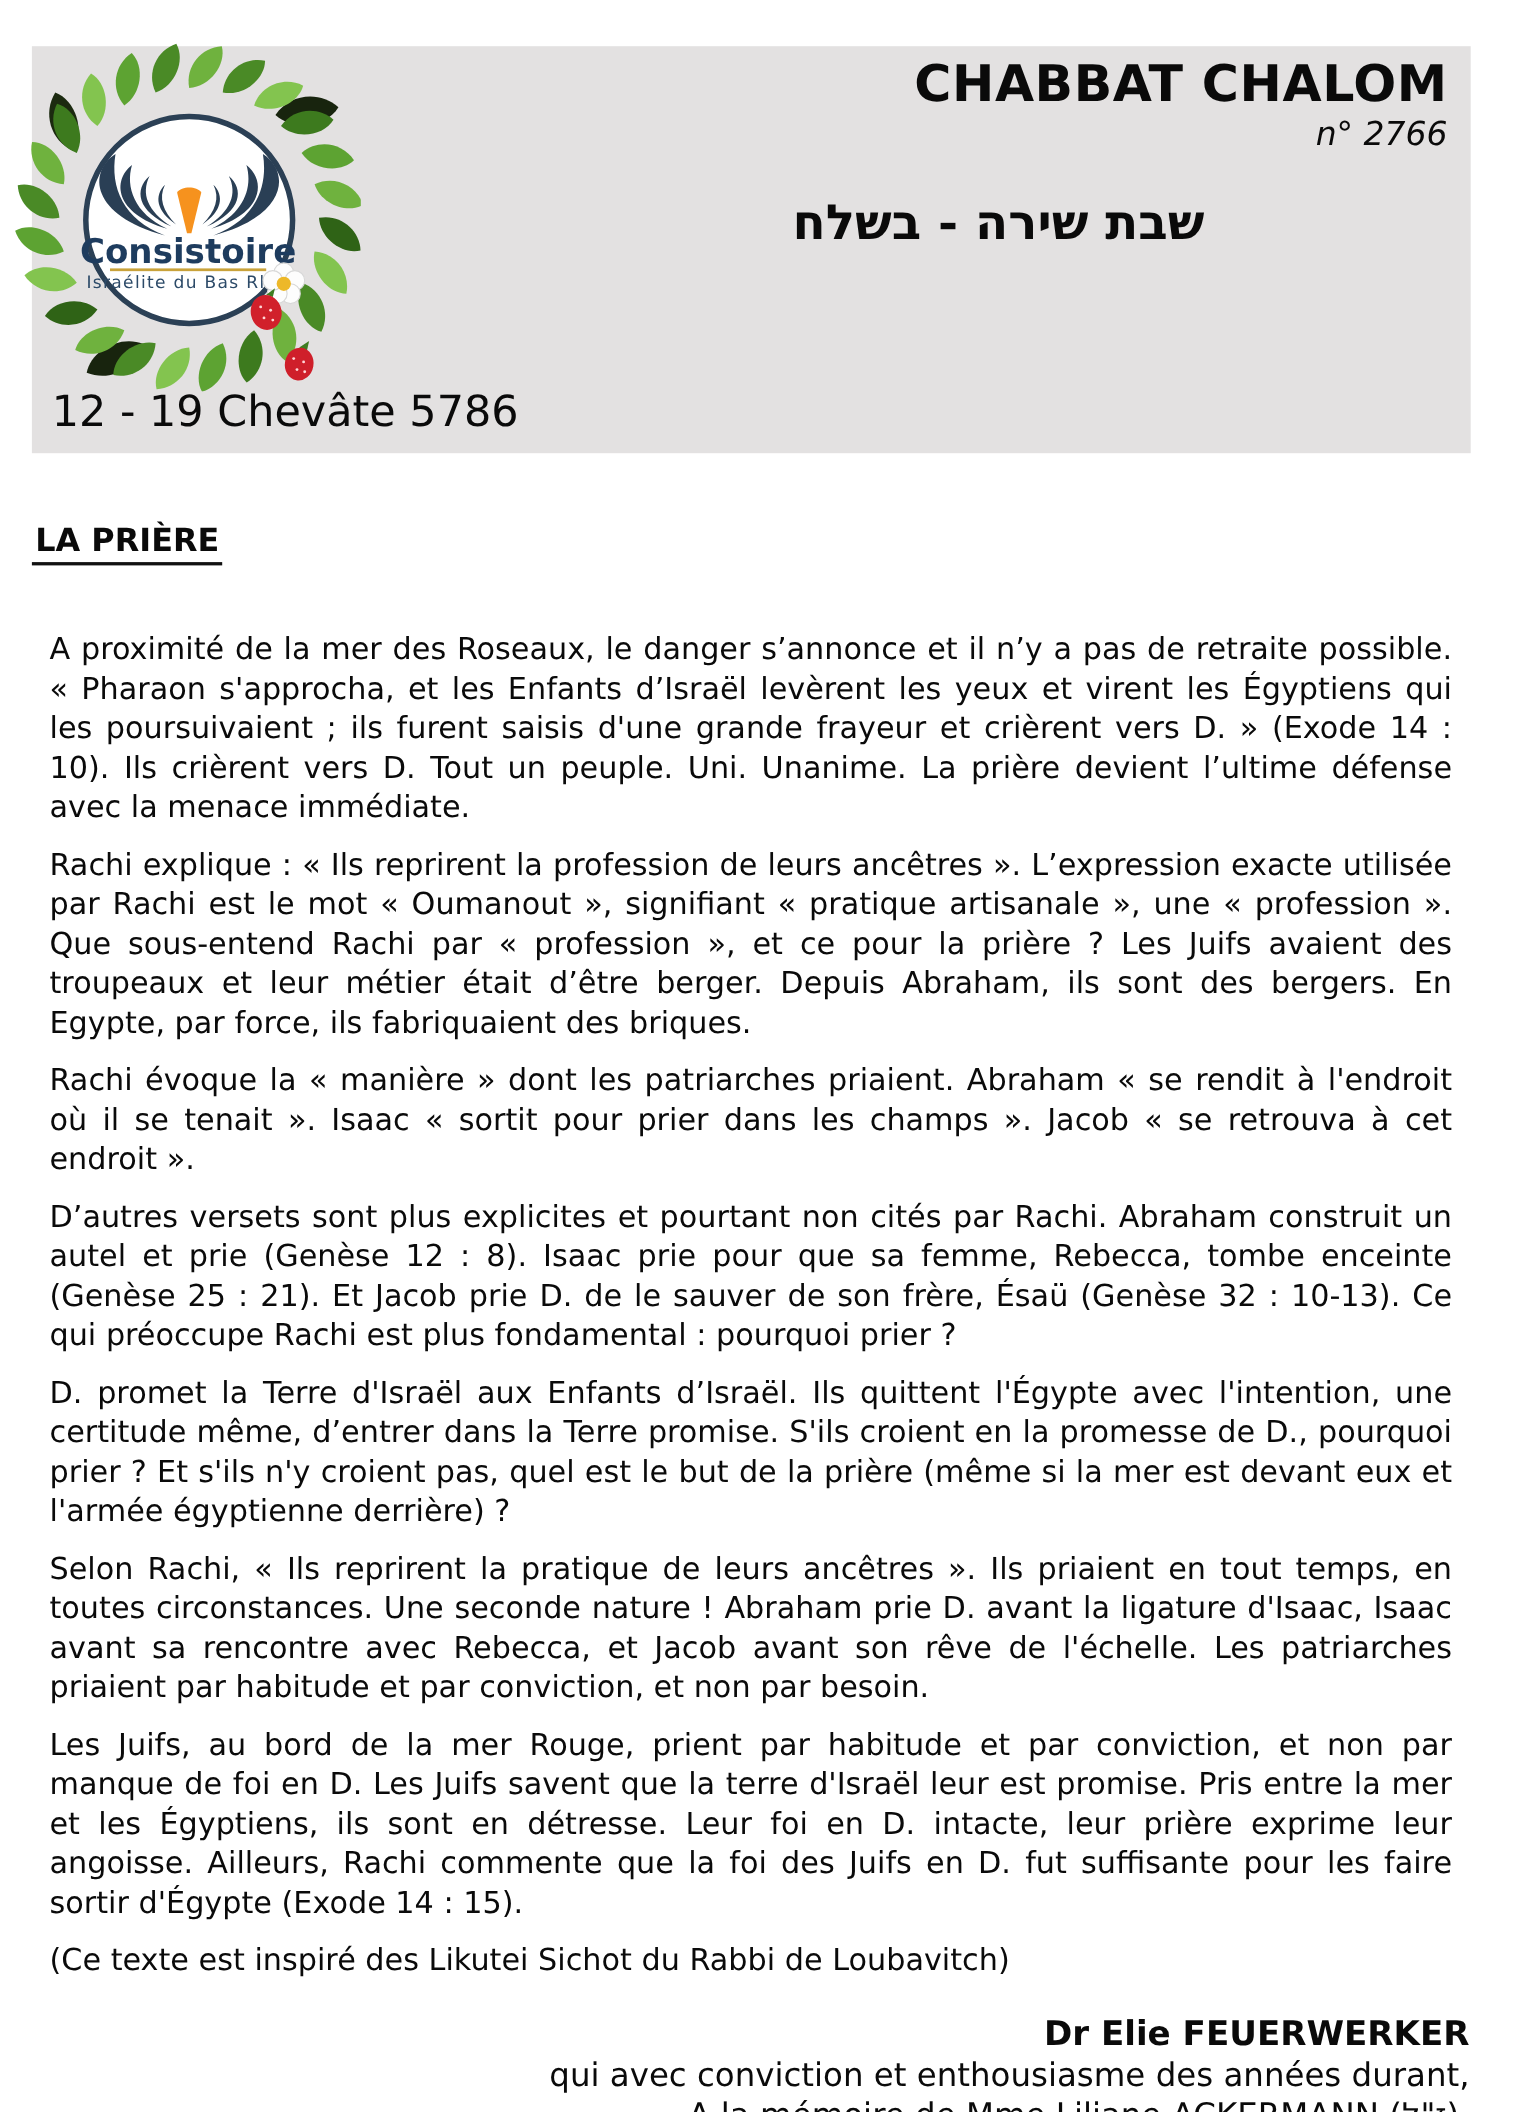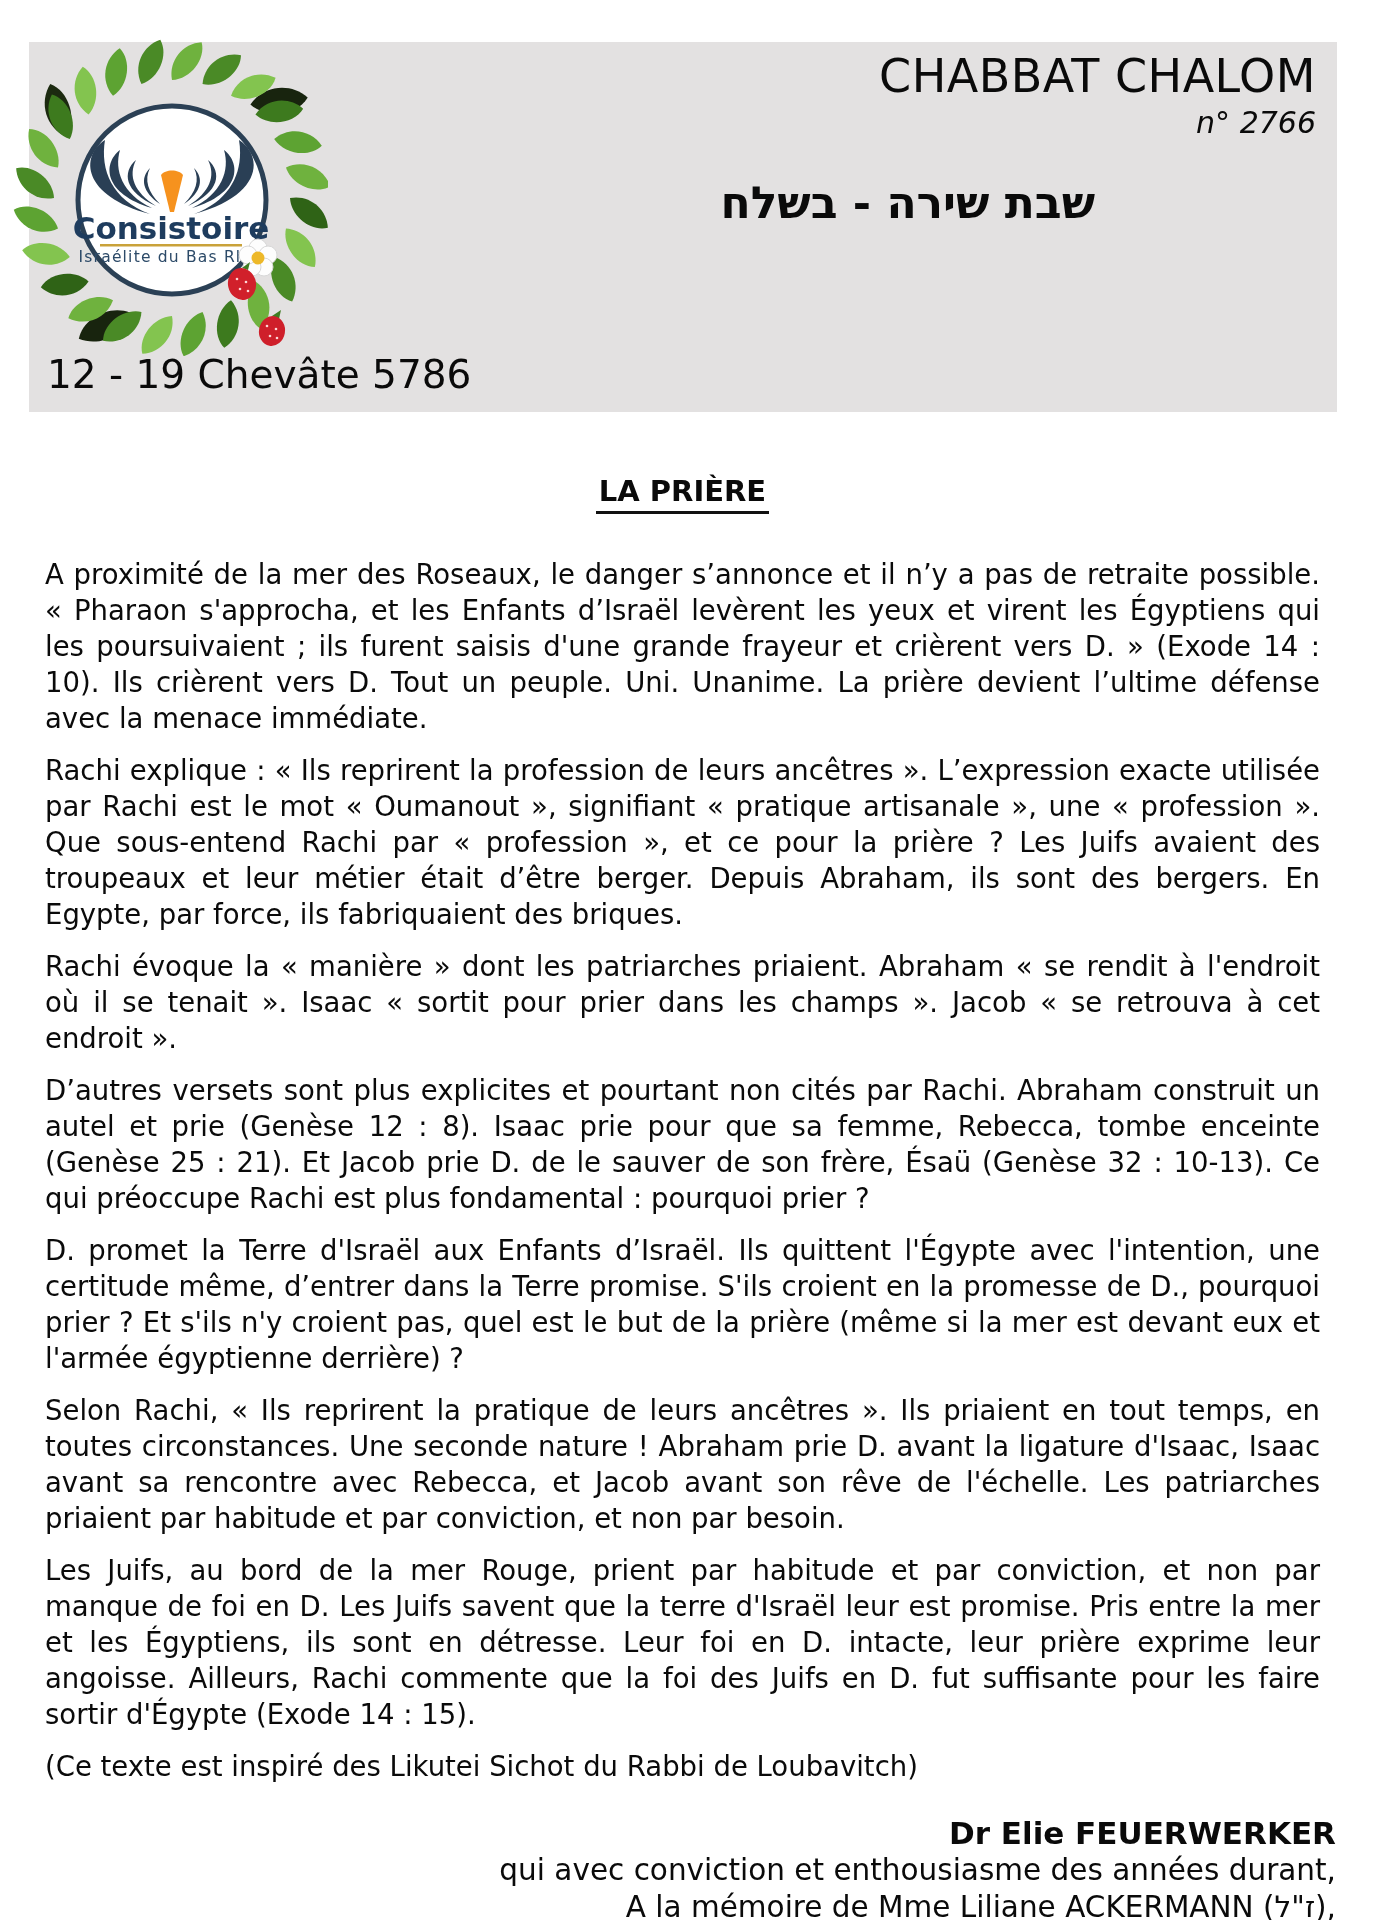--- a/index.html
+++ b/index.html
@@ -5,35 +5,35 @@
   html,body{margin:0;padding:0;background:#ffffff;}
   .page{
     position:relative;width:1388px;height:1920px;background:#ffffff;
     overflow:hidden;color:#0a0a0a;
     font-family:"DejaVu Sans","Liberation Sans",sans-serif;
   }
   
   .banner{position:absolute;left:29px;top:42px;width:1308px;height:370px;background:#e3e1e1;}
   .logo{position:absolute;left:-19px;top:-8px;width:318px;height:322px;}
   .masthead{position:absolute;right:21px;top:8px;text-align:right;}
-  .masthead .title{font-size:46px;font-weight:400;line-height:52px;letter-spacing:.5px;}
+  .masthead .title{font-size:46px;font-weight:700;line-height:52px;letter-spacing:.5px;}
   .masthead .issue{font-size:30px;font-style:italic;margin-top:4px;line-height:34px;}
   .parasha{position:absolute;left:300px;top:128px;width:766px;text-align:center;}
   .parasha .fr{font-size:34px;line-height:42px;}
   .parasha .he{
     font-size:44px;line-height:54px;margin-top:6px;font-weight:600;
     font-family:"DejaVu Serif","DejaVu Sans",serif;direction:rtl;text-align:right;
   }
   .dates{
     position:absolute;left:18px;right:23px;bottom:20px;
     display:flex;justify-content:space-between;font-size:39px;line-height:34px;
   }
   
   .article{position:absolute;left:29px;top:472px;width:1307px;}
-  .article-title{text-align:center;font-size:29px;font-weight:700;line-height:38px;margin:0 0 46px 0;}
+  .article-title{font-size:29px;font-weight:700;line-height:38px;margin:0 0 62px 0;}
   .article-title .u{border-bottom:3px solid #111;padding:0 3px 3px 3px;}
   .article p{margin:16px;font-size:27.5px;line-height:36px;text-align:justify;}
   .signature{margin-top:31px;text-align:right;font-size:29.5px;line-height:37px;}
   .signature .author{font-weight:700;font-size:31px;}
   svg text{font-family:"DejaVu Sans","Liberation Sans",sans-serif;}
 </style>
 </head>
 <body>
 
 <div class="page">

